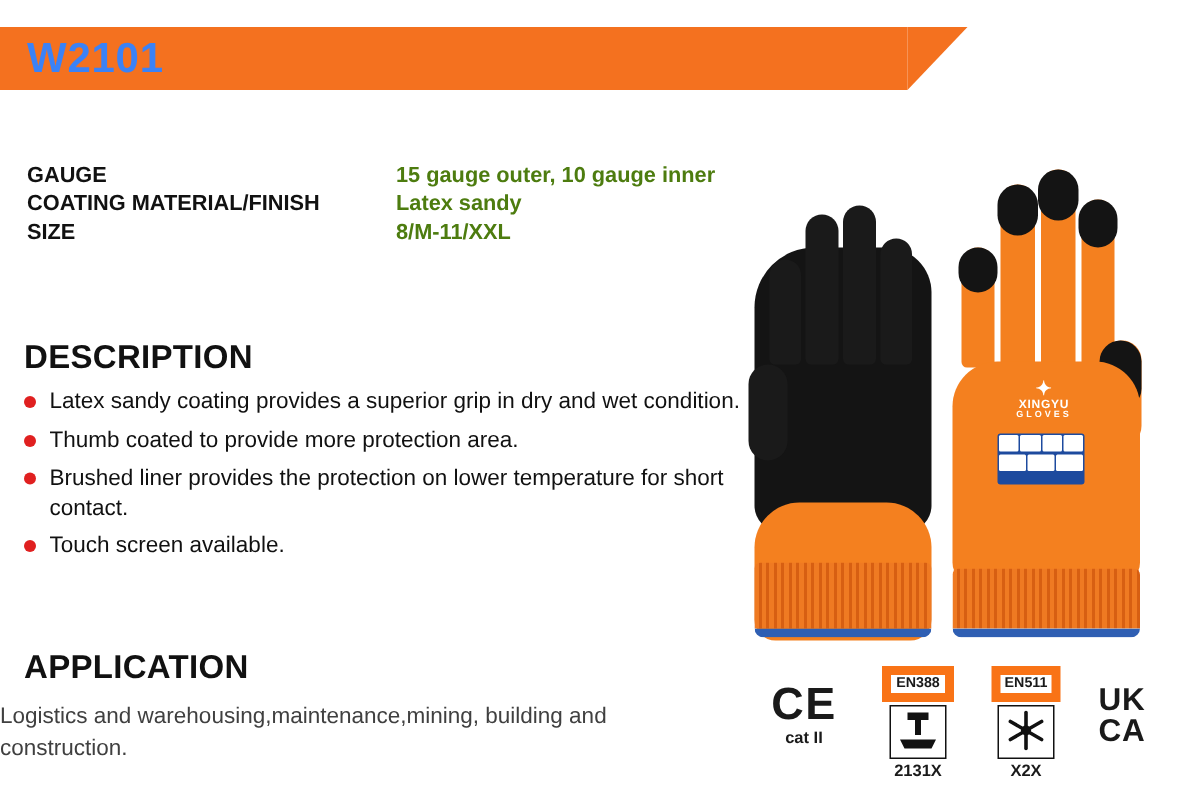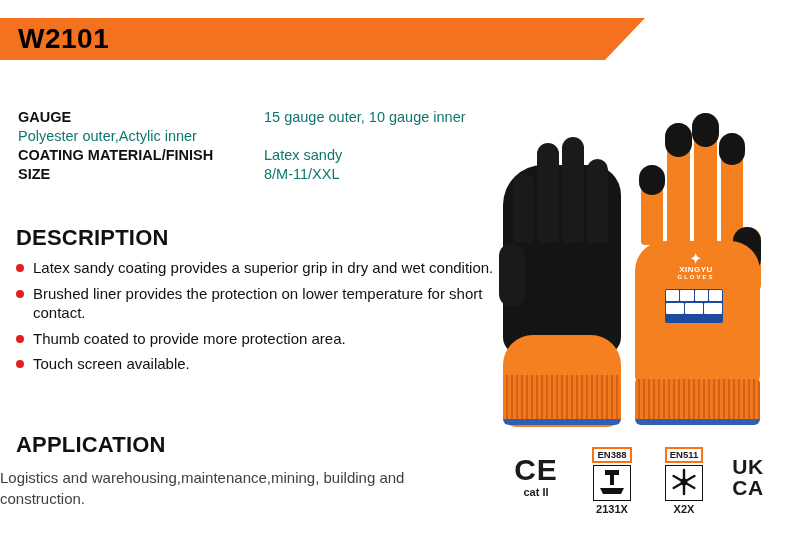--- a/index.html
+++ b/index.html
@@ -40,21 +40,21 @@
     height: 0;
     border-top: 42px solid #f4711f;
     border-right: 40px solid transparent;
   }
   .header-title {
     position: absolute;
     left: 18px;
     top: 5px;
     font-size: 28px;
     font-weight: bold;
-    color: #000000;
+    color: #3b82f6;
     letter-spacing: 0.5px;
   }
 
   
   .spec-table {
     position: absolute;
     left: 18px;
     top: 108px;
     width: 480px;
   }
@@ -62,22 +62,22 @@
     display: flex;
     line-height: 19px;
     font-size: 14.5px;
   }
   .spec-label {
     width: 246px;
     font-weight: bold;
     color: #111;
   }
   .spec-value {
-    color: #0f766e;
-    font-weight: normal;
+    color: #4d7c0f;
+    font-weight: bold;
   }
 
   
   .section-title {
     font-size: 22px;
     font-weight: bold;
     color: #111;
     letter-spacing: 0.2px;
   }
   #description-title {
@@ -233,21 +233,21 @@
     line-height: 32px;
   }
   .ce-sub {
     font-size: 11px;
     font-weight: bold;
     line-height: 13px;
   }
   .en-title {
     font-size: 9.5px;
     font-weight: bold;
-    border: 2px solid #f97316;
+    border: 6px solid #f97316;
     padding: 0 3px;
     display: inline-block;
     line-height: 12px;
   }
   .en-box {
     width: 36px;
     height: 34px;
     border: 1.6px solid #111;
     margin: 2px auto 0 auto;
     position: relative;
@@ -272,46 +272,45 @@
   <div class="header-wedge"></div>
   <div class="header-title">W2101</div>
 </div>
 
 <div class="spec-table">
   <div class="spec-row">
     <div class="spec-label">GAUGE</div>
     <div class="spec-value">15 gauge outer, 10 gauge inner</div>
   </div>
   <div class="spec-row">
-    <div class="spec-value">Polyester outer,Actylic inner</div>
   </div>
   <div class="spec-row">
     <div class="spec-label">COATING MATERIAL/FINISH</div>
     <div class="spec-value">Latex sandy</div>
   </div>
   <div class="spec-row">
     <div class="spec-label">SIZE</div>
     <div class="spec-value">8/M-11/XXL</div>
   </div>
 </div>
 
 <div class="section-title" id="description-title">DESCRIPTION</div>
 
 <div class="bullet-list">
   <div class="bullet-item">
     <span class="bullet-dot"></span>
     <span>Latex sandy coating provides a superior grip in dry and wet condition.</span>
   </div>
   <div class="bullet-item">
     <span class="bullet-dot"></span>
-    <span>Brushed liner provides the protection on lower temperature for short contact.</span>
+    <span>Thumb coated to provide more protection area.</span>
   </div>
   <div class="bullet-item">
     <span class="bullet-dot"></span>
-    <span>Thumb coated to provide more protection area.</span>
+    <span>Brushed liner provides the protection on lower temperature for short contact.</span>
   </div>
   <div class="bullet-item">
     <span class="bullet-dot"></span>
     <span>Touch screen available.</span>
   </div>
 </div>
 
 <div class="section-title" id="application-title">APPLICATION</div>
 <div class="app-text">Logistics and warehousing,maintenance,mining, building and construction.</div>
 

